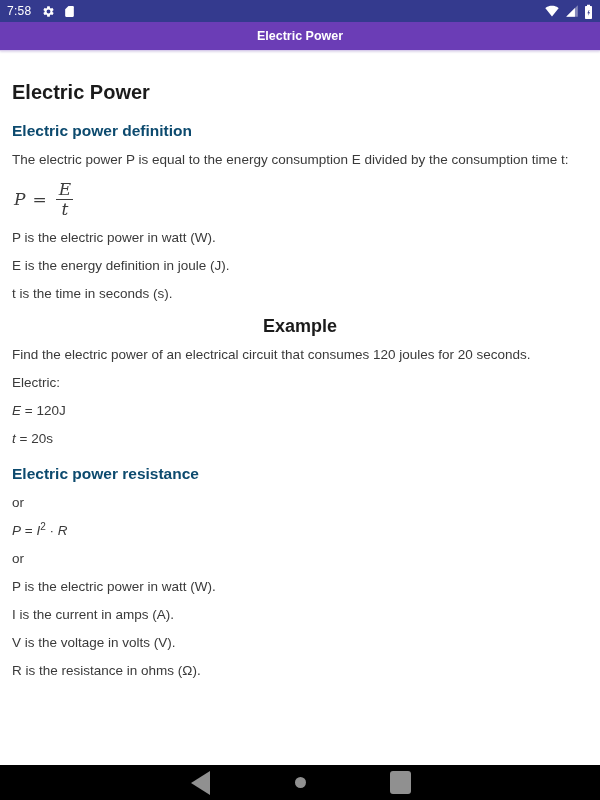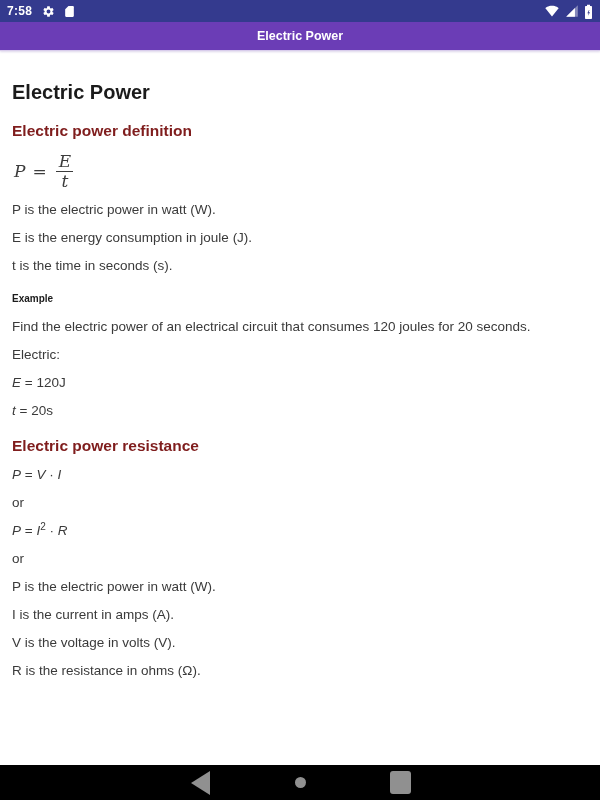--- a/index.html
+++ b/index.html
@@ -12,21 +12,21 @@
   .screen { position: relative; width: 600px; height: 800px; background: #fff; }
 
   
   .status-bar {
     position: absolute; top: 0; left: 0; right: 0; height: 22px;
     background: #343a8e;
     display: flex; align-items: center;
     padding: 0 7px;
     color: #fff;
   }
-  .status-time { font-size: 12px; font-weight: bold; letter-spacing: 0.3px; margin-right: 10px; }
+  .status-time { font-size: 12px; font-weight: normal; letter-spacing: 0.3px; margin-right: 10px; }
   .sb-icon { display: inline-flex; align-items: center; justify-content: center; margin-right: 8px; }
   .sb-spacer { flex: 1; }
   .sb-right .sb-icon { margin-right: 0; margin-left: 5px; }
   .sb-right { display: flex; align-items: center; }
 
   
   .app-bar {
     position: absolute; top: 22px; left: 0; right: 0; height: 28px;
     background: #6b3db6;
     display: flex; align-items: center; justify-content: center;
@@ -37,22 +37,22 @@
 
   
   .content {
     position: absolute; top: 50px; left: 0; right: 0; bottom: 0;
     background: #fff;
     padding: 0 12px;
     overflow: hidden;
     color: #3a3a3a;
   }
   .blk-h1 { margin-top: 30px; font-size: 20px; line-height: 24px; font-weight: bold; color: #1b1b1b; }
-  .blk-h2 { margin-top: 17px; font-size: 15.5px; line-height: 19px; font-weight: bold; color: #7f1d1d; }
-  .blk-h3 { margin-top: 16px; font-size: 10px; line-height: 17px; font-weight: bold; color: #1b1b1b; }
+  .blk-h2 { margin-top: 17px; font-size: 15.5px; line-height: 19px; font-weight: bold; color: #0c4a6e; }
+  .blk-h3 { margin-top: 16px; font-size: 18px; line-height: 17px; font-weight: bold; color: #1b1b1b; text-align: center; }
   .blk-p, .blk-math { margin-top: 12px; font-size: 13.5px; line-height: 16px; color: #3a3a3a; }
   .blk-math .var { font-style: italic; }
   .blk-math sup { font-size: 10px; vertical-align: super; line-height: 0; }
 
   
   .blk-fraction {
     margin-top: 12px; height: 38px;
     display: flex; align-items: center;
     font-family: "DejaVu Serif", "Liberation Serif", serif;
     font-size: 17px; color: #3c3c3c;
@@ -119,38 +119,38 @@
     </span>
   </div>
 
   <div class="app-bar">
     <span class="app-bar-title">Electric Power</span>
   </div>
 
   <div class="content" id="content-root">
       <div class="blk-h1">Electric Power</div>
       <div class="blk-h2">Electric power definition</div>
+      <div class="blk-p">The electric power P is equal to the energy consumption E divided by the consumption time t:</div>
       <div class="blk-fraction">
         <span class="frac-lhs">P</span>
         <span class="frac-eq">=</span>
         <span class="frac-stack">
           <span class="frac-num">E</span>
           <span class="frac-den">t</span>
         </span>
       </div>
       <div class="blk-p">P is the electric power in watt (W).</div>
-      <div class="blk-p">E is the energy consumption in joule (J).</div>
+      <div class="blk-p">E is the energy definition in joule (J).</div>
       <div class="blk-p">t is the time in seconds (s).</div>
       <div class="blk-h3">Example</div>
       <div class="blk-p">Find the electric power of an electrical circuit that consumes 120 joules for 20 seconds.</div>
       <div class="blk-p">Electric:</div>
       <div class="blk-math"><span class="var">E</span><span> = 120J</span></div>
       <div class="blk-math"><span class="var">t</span><span> = 20s</span></div>
       <div class="blk-h2">Electric power resistance</div>
-      <div class="blk-math"><span class="var">P</span><span> = </span><span class="var">V</span><span> · </span><span class="var">I</span></div>
       <div class="blk-p">or</div>
       <div class="blk-math"><span class="var">P</span><span> = </span><span class="var">I</span><sup>2</sup><span> · </span><span class="var">R</span></div>
       <div class="blk-p">or</div>
       <div class="blk-p">P is the electric power in watt (W).</div>
       <div class="blk-p">I is the current in amps (A).</div>
       <div class="blk-p">V is the voltage in volts (V).</div>
       <div class="blk-p">R is the resistance in ohms (Ω).</div>
     </div>
 
   <div class="nav-bar">

